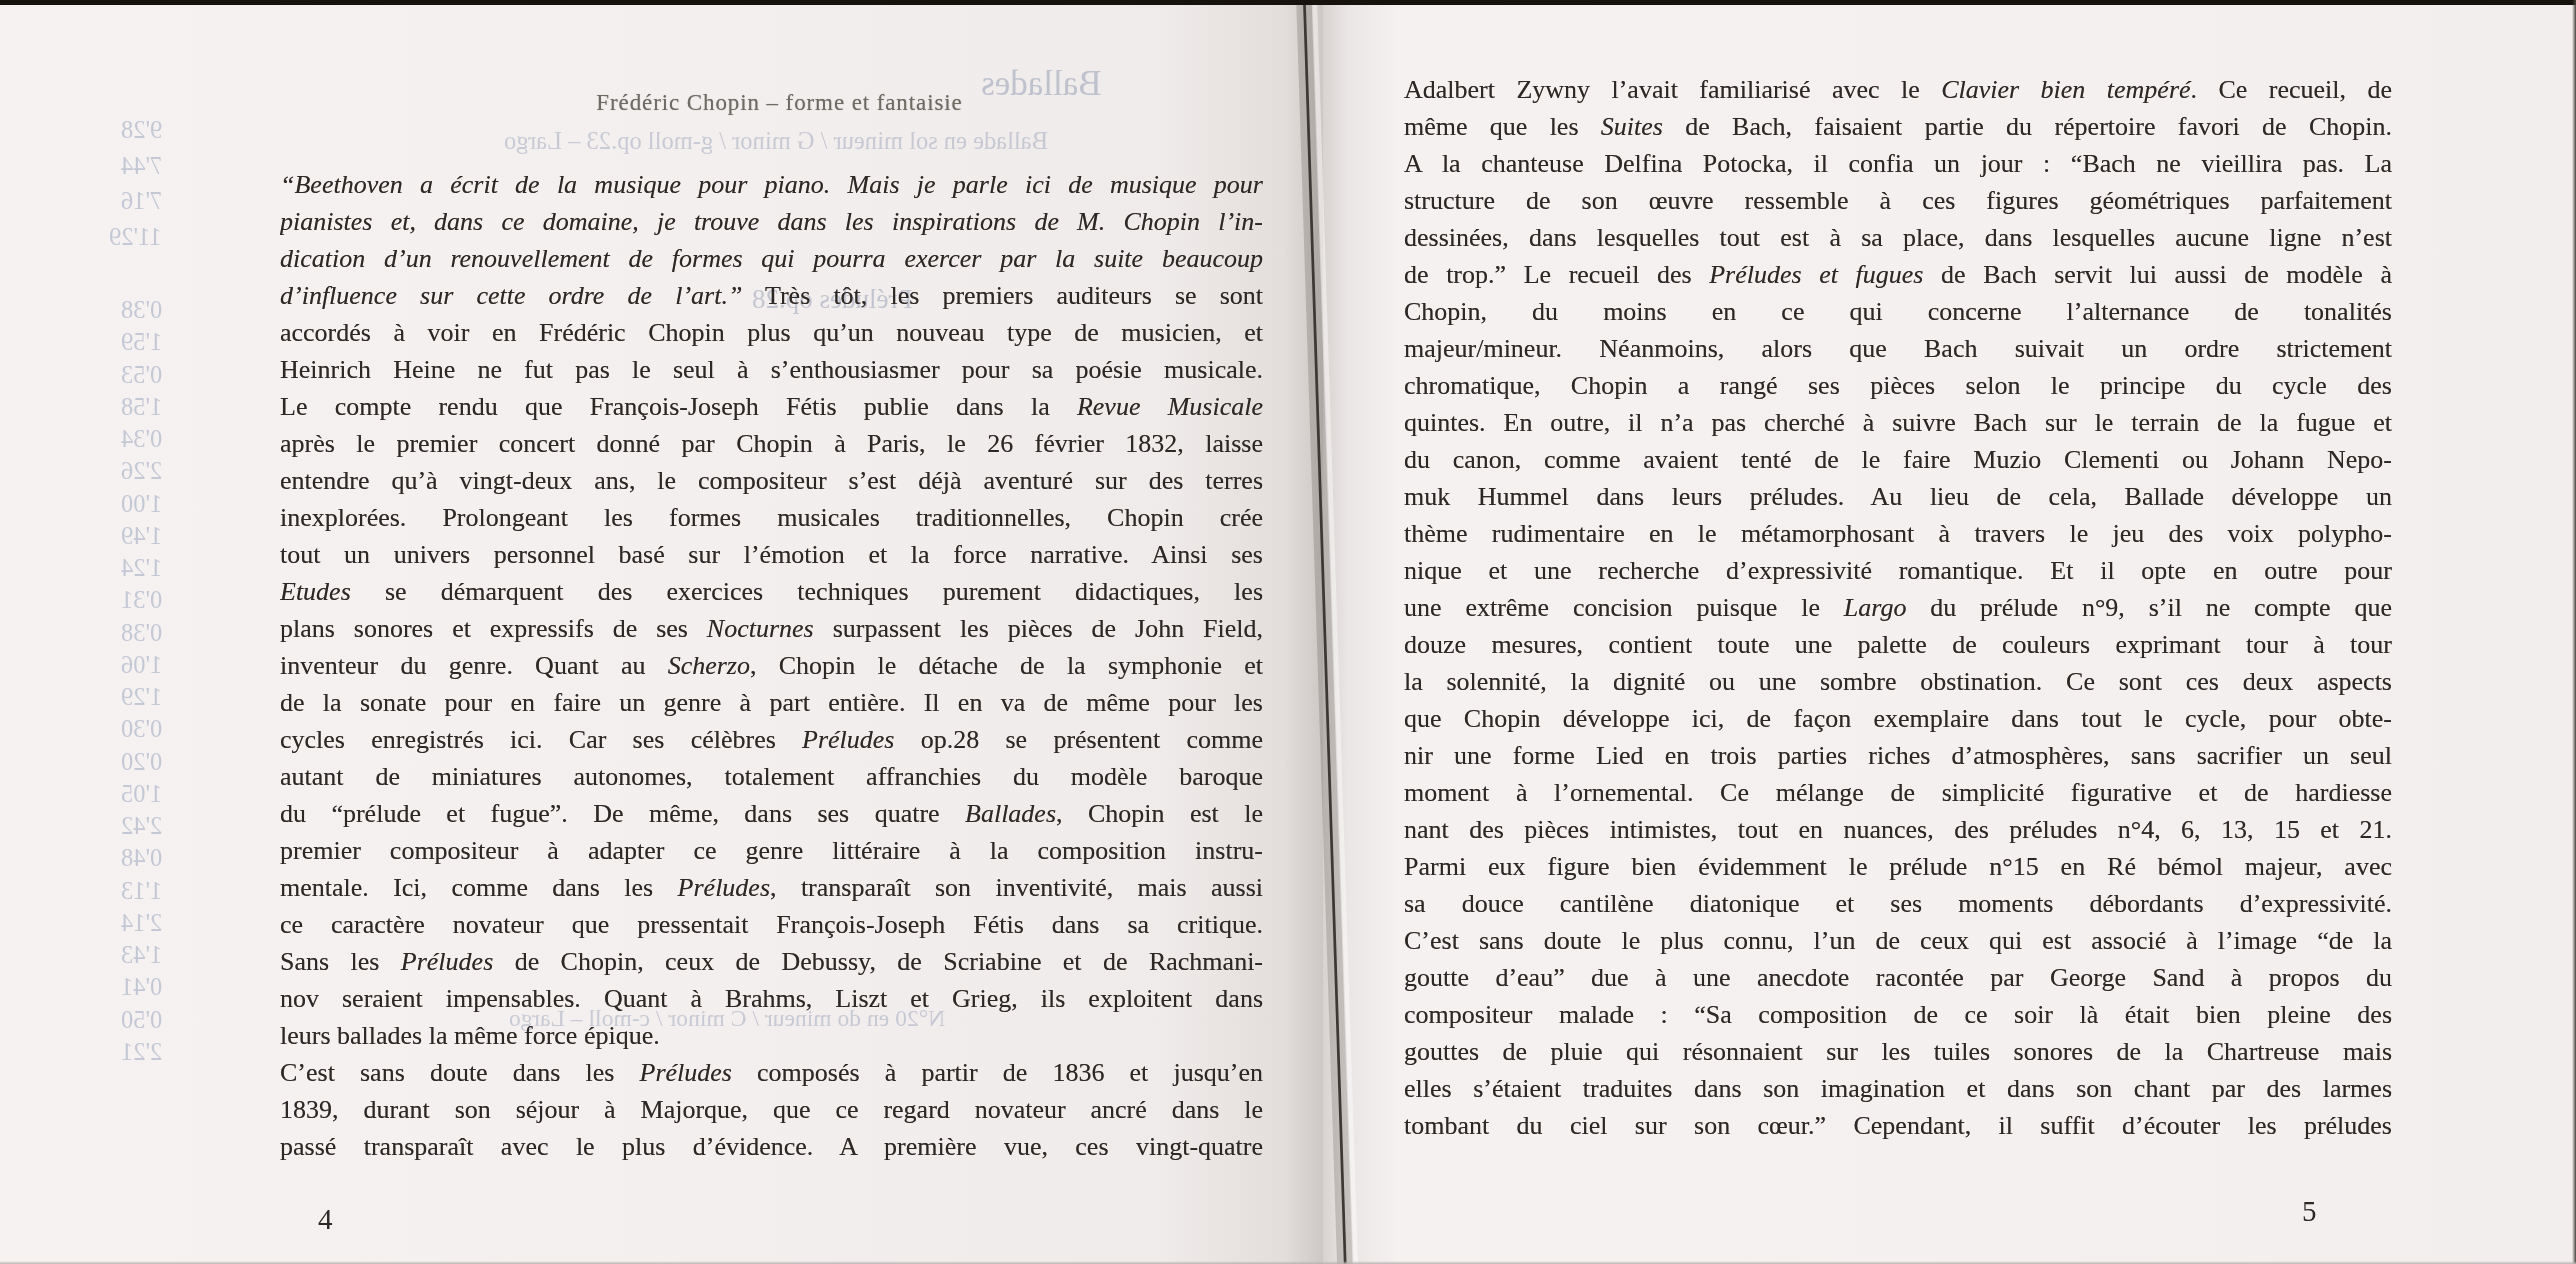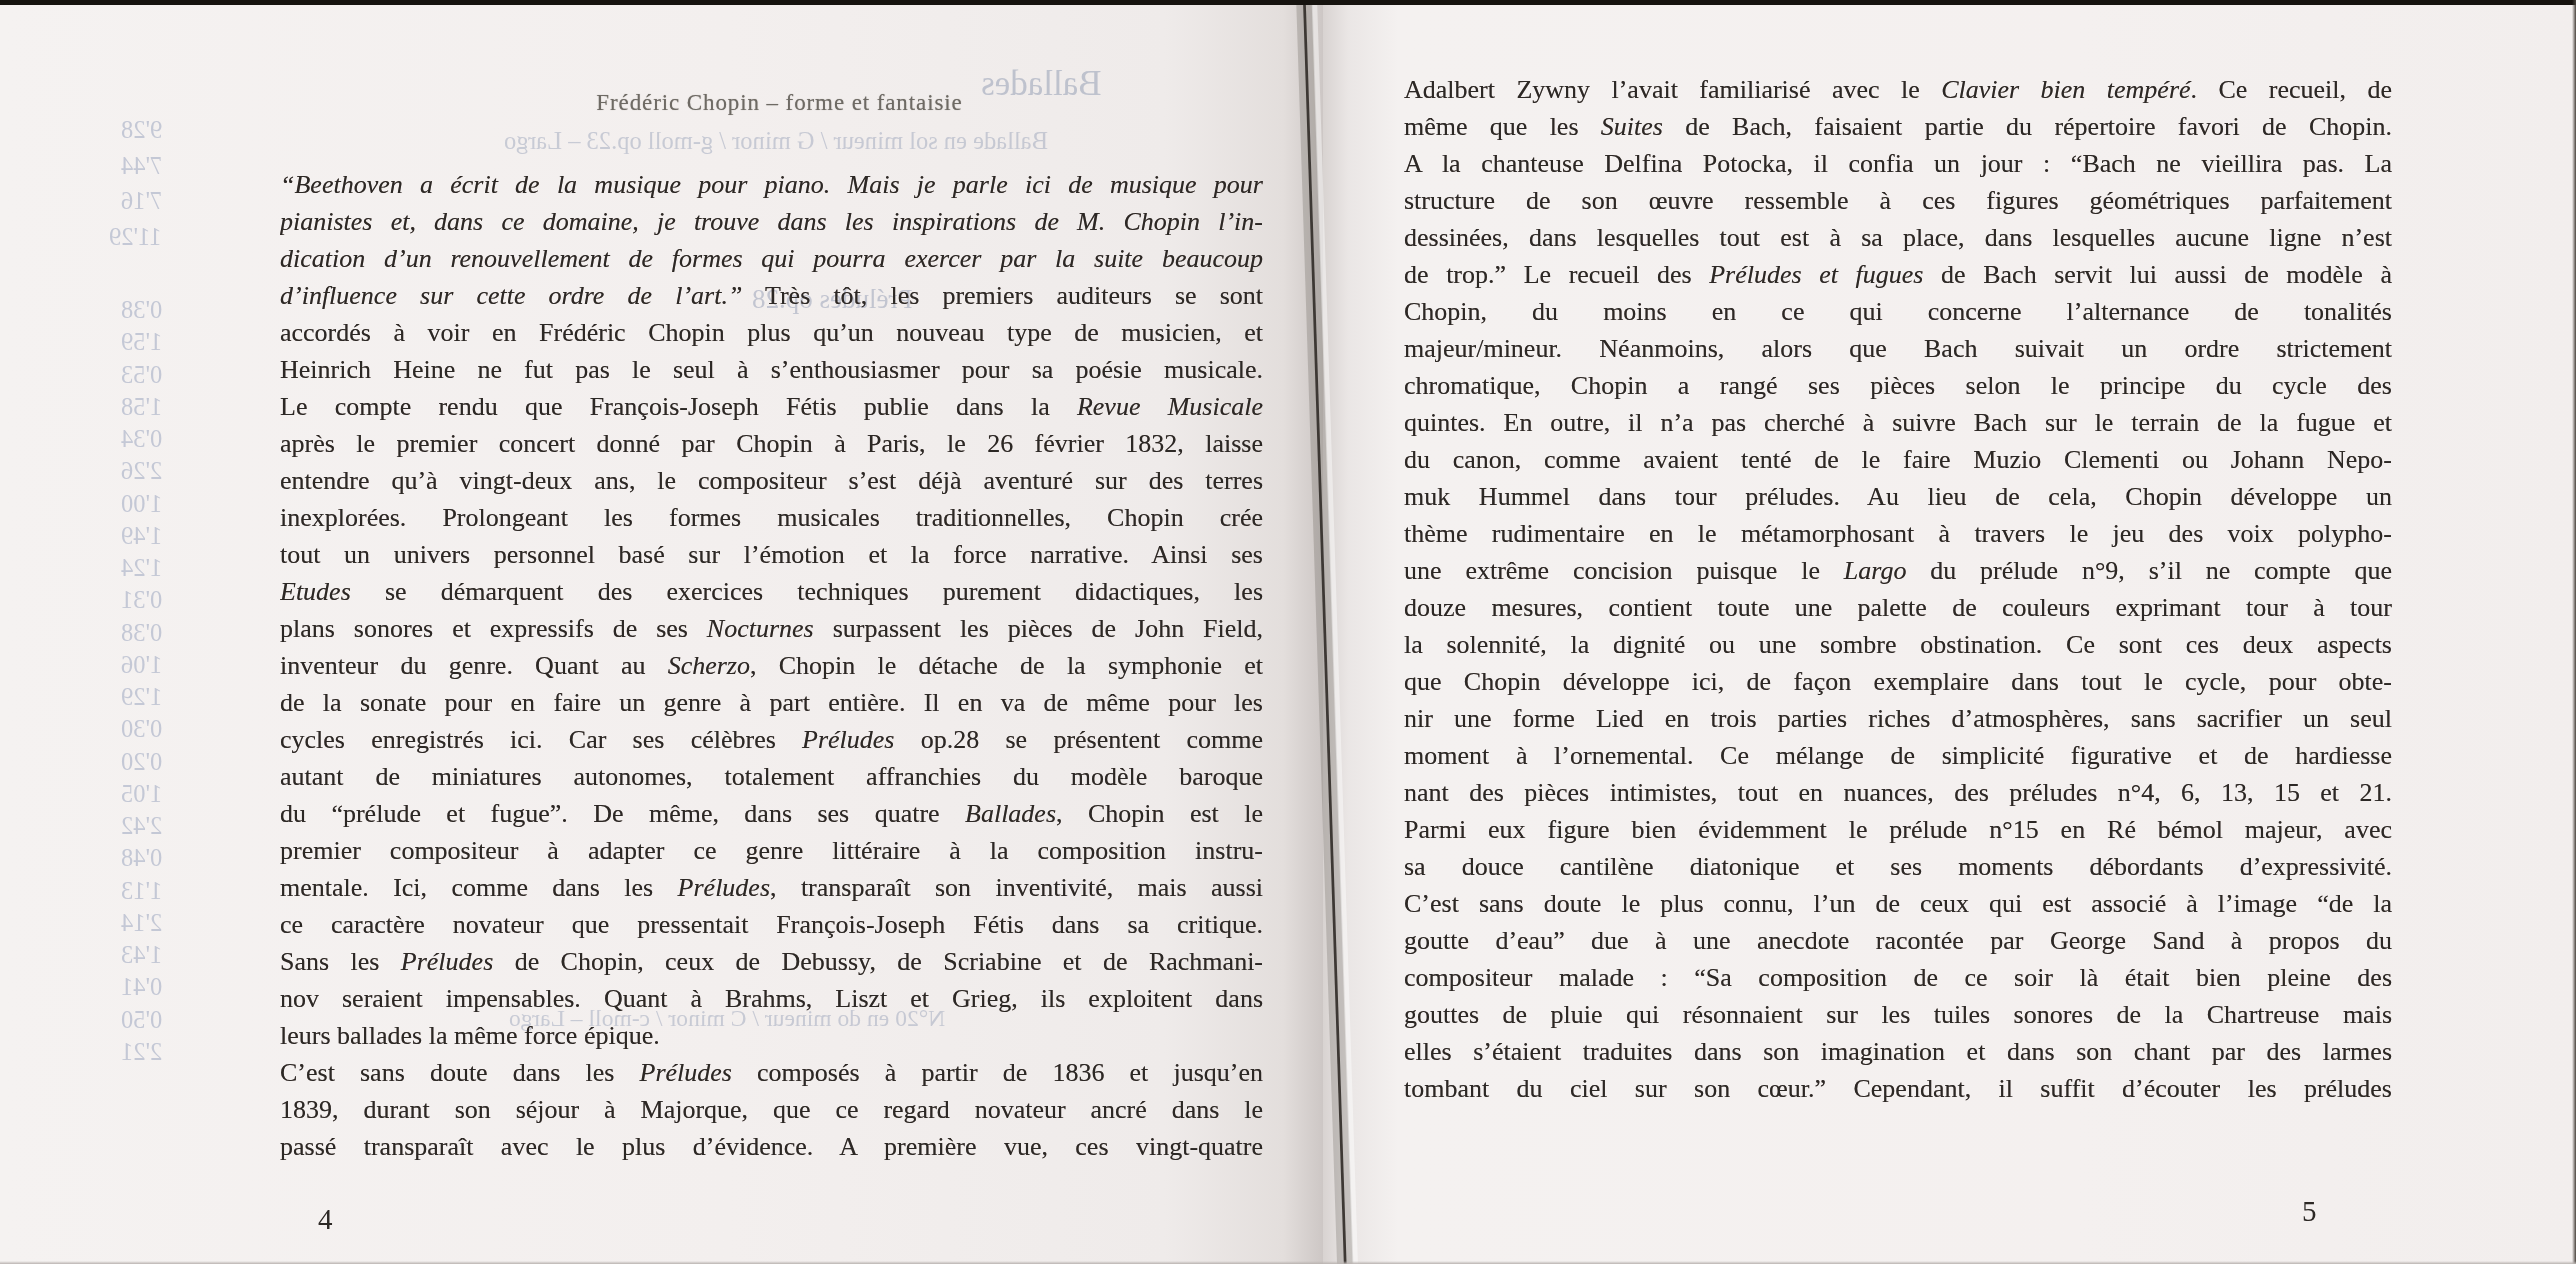--- a/index.html
+++ b/index.html
@@ -142,22 +142,23 @@
     <div class="line"><span>même que les </span><em>Suites</em><span> de Bach, faisaient partie du répertoire favori de Chopin.</span></div>
     <div class="line"><span>A la chanteuse Delfina Potocka, il confia un jour : “Bach ne vieillira pas. La</span></div>
     <div class="line"><span>structure de son œuvre ressemble à ces figures géométriques parfaitement</span></div>
     <div class="line"><span>dessinées, dans lesquelles tout est à sa place, dans lesquelles aucune ligne n’est</span></div>
     <div class="line"><span>de trop.” Le recueil des </span><em>Préludes et fugues</em><span> de Bach servit lui aussi de modèle à</span></div>
     <div class="line"><span>Chopin, du moins en ce qui concerne l’alternance de tonalités</span></div>
     <div class="line"><span>majeur/mineur. Néanmoins, alors que Bach suivait un ordre strictement</span></div>
     <div class="line"><span>chromatique, Chopin a rangé ses pièces selon le principe du cycle des</span></div>
     <div class="line"><span>quintes. En outre, il n’a pas cherché à suivre Bach sur le terrain de la fugue et</span></div>
     <div class="line"><span>du canon, comme avaient tenté de le faire Muzio Clementi ou Johann Nepo-</span></div>
-    <div class="line"><span>muk Hummel dans tour préludes. Au lieu de cela, Chopin développe un</span></div>
+    <div class="line"><span>muk Hummel dans leurs préludes. Au lieu de cela, Ballade développe un</span></div>
     <div class="line"><span>thème rudimentaire en le métamorphosant à travers le jeu des voix polypho-</span></div>
+    <div class="line"><span>nique et une recherche d’expressivité romantique. Et il opte en outre pour</span></div>
     <div class="line"><span>une extrême concision puisque le </span><em>Largo</em><span> du prélude n°9, s’il ne compte que</span></div>
     <div class="line"><span>douze mesures, contient toute une palette de couleurs exprimant tour à tour</span></div>
     <div class="line"><span>la solennité, la dignité ou une sombre obstination. Ce sont ces deux aspects</span></div>
     <div class="line"><span>que Chopin développe ici, de façon exemplaire dans tout le cycle, pour obte-</span></div>
     <div class="line"><span>nir une forme Lied en trois parties riches d’atmosphères, sans sacrifier un seul</span></div>
     <div class="line"><span>moment à l’ornemental. Ce mélange de simplicité figurative et de hardiesse</span></div>
     <div class="line"><span>nant des pièces intimistes, tout en nuances, des préludes n°4, 6, 13, 15 et 21.</span></div>
     <div class="line"><span>Parmi eux figure bien évidemment le prélude n°15 en Ré bémol majeur, avec</span></div>
     <div class="line"><span>sa douce cantilène diatonique et ses moments débordants d’expressivité.</span></div>
     <div class="line"><span>C’est sans doute le plus connu, l’un de ceux qui est associé à l’image “de la</span></div>

